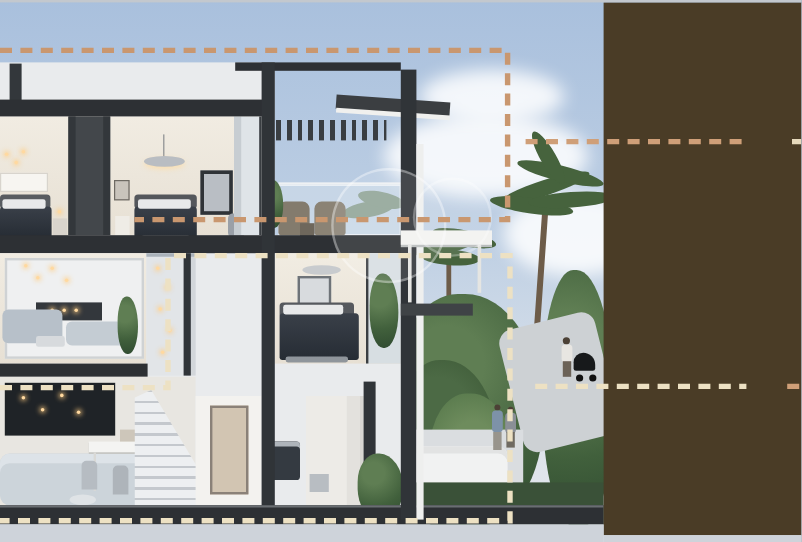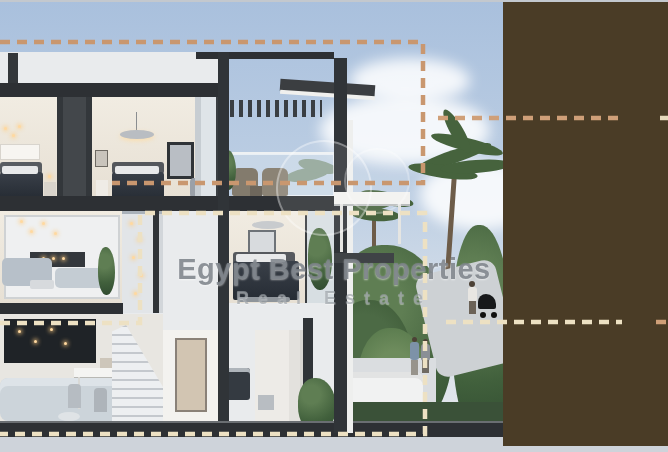--- a/index.html
+++ b/index.html
@@ -211,22 +211,20 @@
       <div class="abs" style="left:411px;top:360px;width:7px;height:15px;background:#98948c;"></div>
       <div class="head" style="left:423px;top:339px;width:5px;height:5px;"></div>
       <div class="abs" style="left:421px;top:344px;width:9px;height:17px;background:#8a8f96;border-radius:3px;"></div>
       <div class="abs" style="left:422px;top:360px;width:7px;height:13px;background:#6f6a62;"></div>
     </div>
 
     <div class="wmc" style="left:276px;top:140px;width:92px;height:92px;"></div>
     <div class="wmc" style="left:344px;top:148px;width:62px;height:62px;border-color:rgba(255,255,255,.25);"></div>
   </div>
 
-  <div id="wm1">Egypt Best Properties</div>
-  <div id="wm2">Real Estate</div>
 
   <div id="redact"></div>
   <div id="striptop"></div>
   <div id="stripbottom"></div>
   <div id="stripbr"></div>
 
   <svg id="overlaysvg" width="668" height="452">
     <polyline points="0,42 423,42 423,183 112,183" stroke="#c9976f"></polyline>
     <polyline points="0,323 140,323 140,213 425,213 425,434 0,434" stroke="#ede1c3"></polyline>
     <line x1="438" y1="118" x2="622" y2="118" stroke="#cf9f78"></line>

